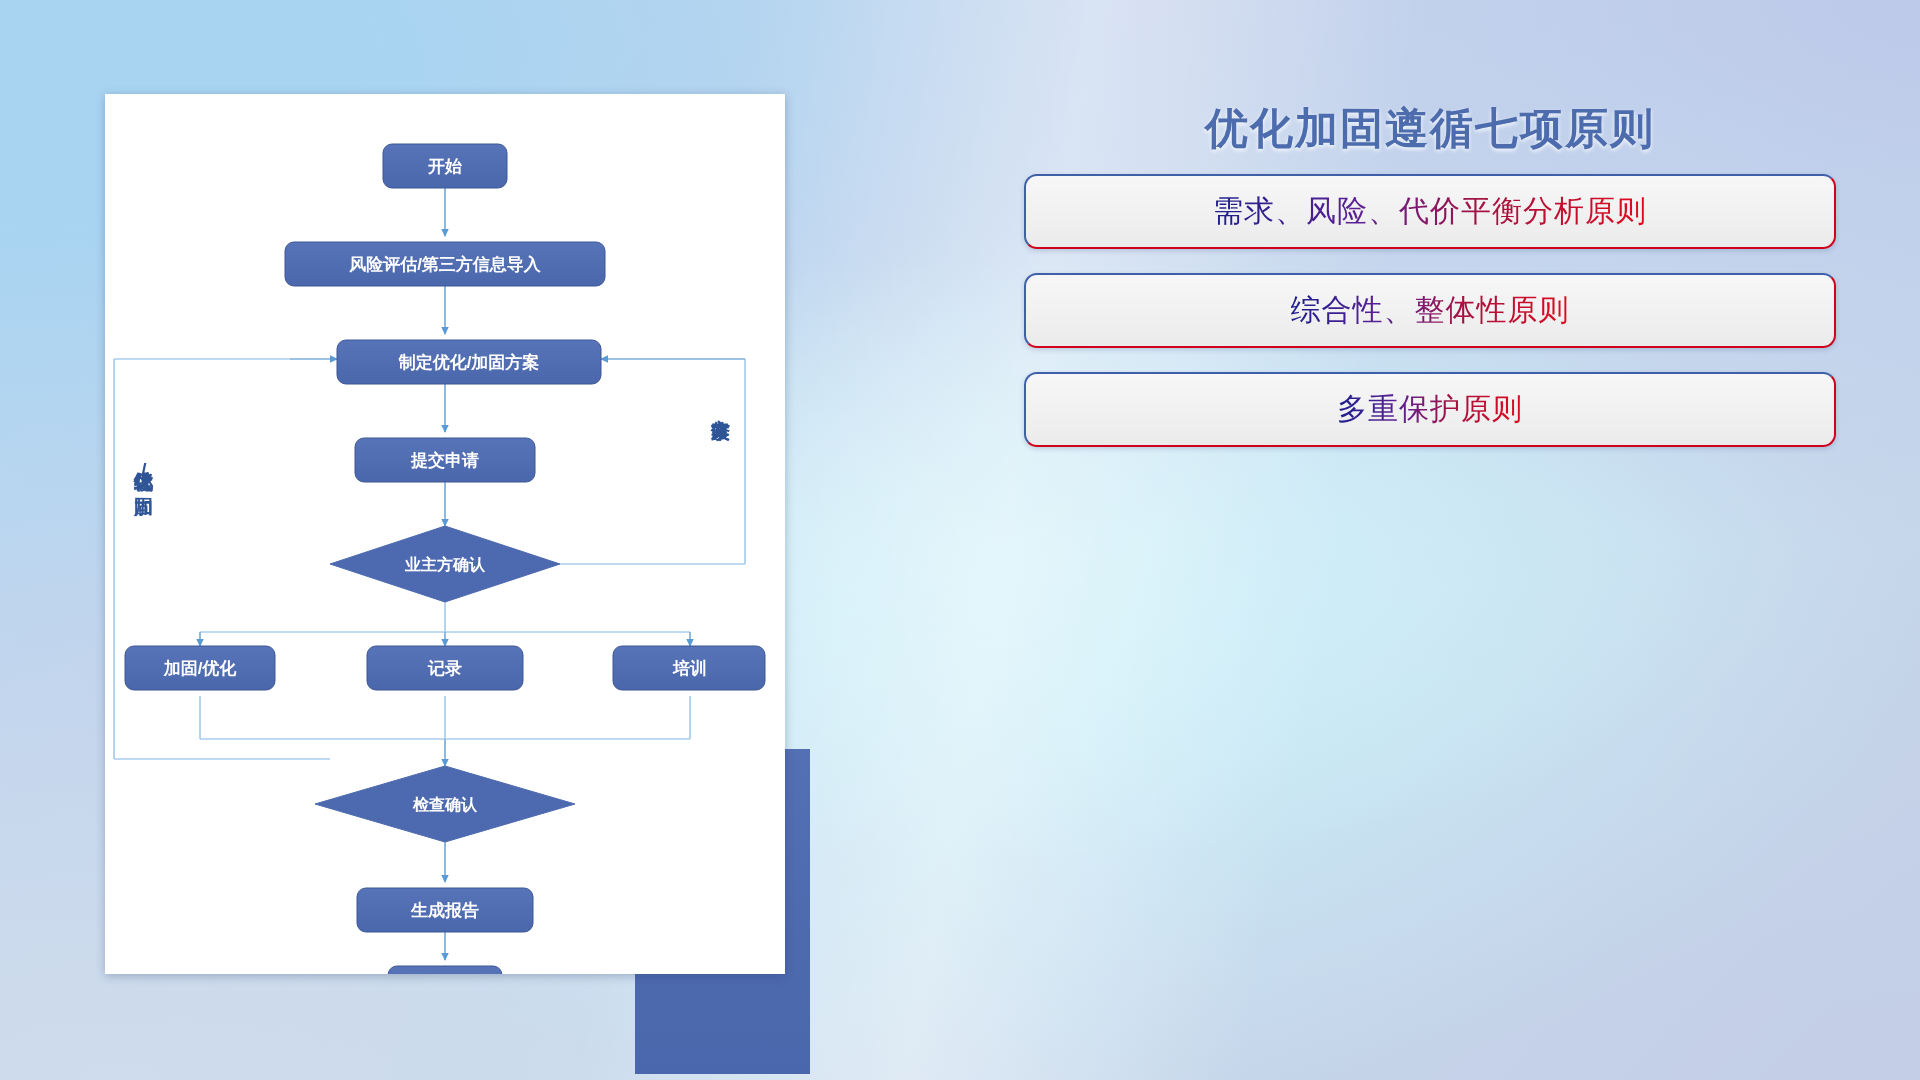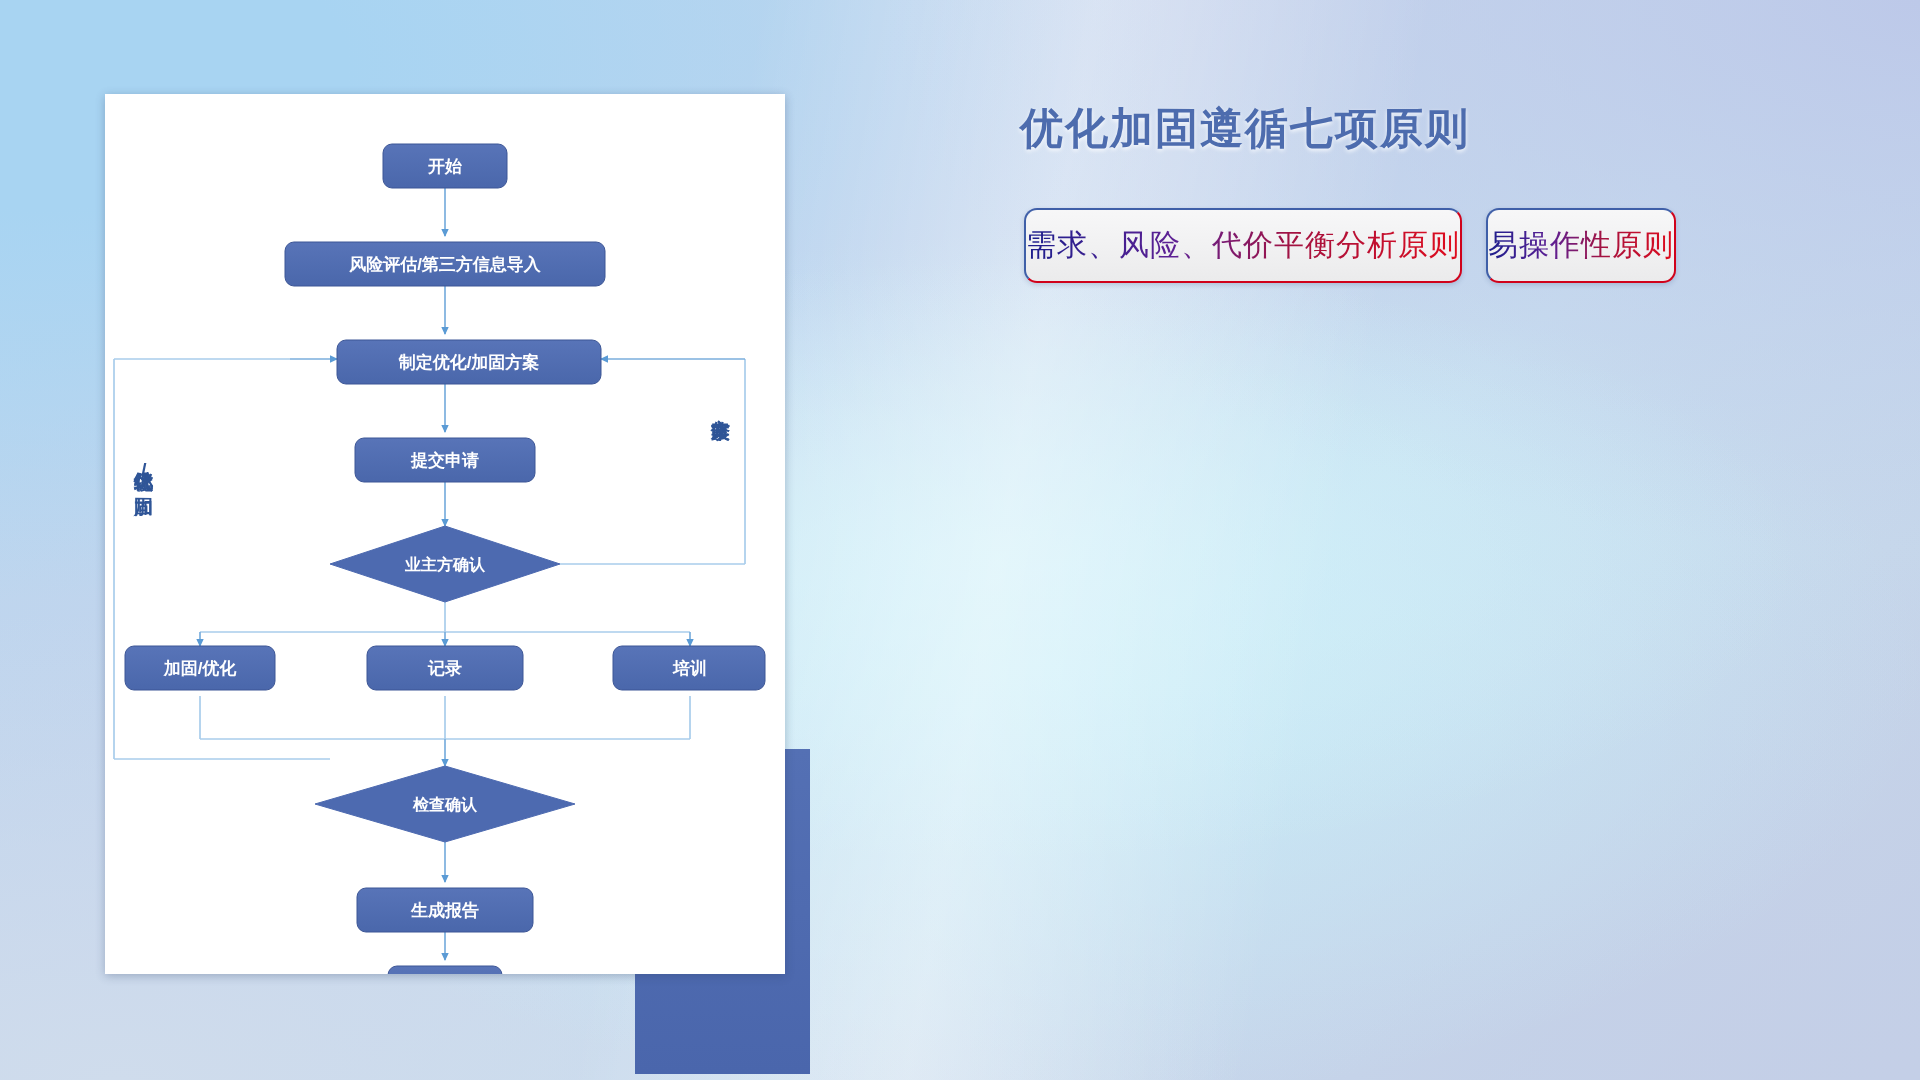--- a/index.html
+++ b/index.html
@@ -46,25 +46,24 @@
   }
   .nd-txt.sm{ font-size:16px; }
   .vlabel{
     fill:#2f5597; font-family:"Liberation Sans","DejaVu Sans",sans-serif;
     font-weight:bold; font-size:19px; text-anchor:middle;
   }
 
   
   #right-panel{ position:absolute; left:1020px; top:100px; width:820px; height:900px; }
   #panel-title{
-    text-align:left; font-size:43px; font-weight:bold; color:#4d6cae;
+    text-align:center; font-size:43px; font-weight:bold; color:#4d6cae;
     letter-spacing:2px; text-shadow:0 2px 4px rgba(255,255,255,.85);
-    margin-bottom:34px;
-  }
-  #cards{ display:flex; flex-direction:row; gap:24px; padding:16px 4px; }
+  }
+  #cards{ display:flex; flex-direction:column; gap:24px; padding:16px 4px;justify-content:center; }
   .pcard{
     height:75px; border-radius:13px;
     background:linear-gradient(180deg,#f7f7f8 0%,#f0f0f1 60%,#ebebec 100%);
     border-top:2.5px solid #3f5fa8; border-left:2.5px solid #3f5fa8;
     border-bottom:2.5px solid #d0021b; border-right:2.5px solid #d0021b;
     display:flex; align-items:center; justify-content:center;
     box-shadow:0 2px 5px rgba(60,80,130,.22);
   }
   .pcard-txt{
     font-size:30px; font-weight:500; letter-spacing:1px;
@@ -195,23 +194,26 @@
 <div id="right-panel">
 
   <div id="panel-title">优化加固遵循七项原则</div>
 
   <div id="cards">
 
     <div class="pcard">
       <span class="pcard-txt">需求、风险、代价平衡分析原则</span>
     </div>
 
-
-
     <div class="pcard">
-      <span class="pcard-txt">易操作性原则</span>
+      <span class="pcard-txt">综合性、整体性原则</span>
+    </div>
+
+
+    <div class="pcard">
+      <span class="pcard-txt">多重保护原则</span>
     </div>
 
 
 
 
   </div>
 </div>
 
 </body></html>

